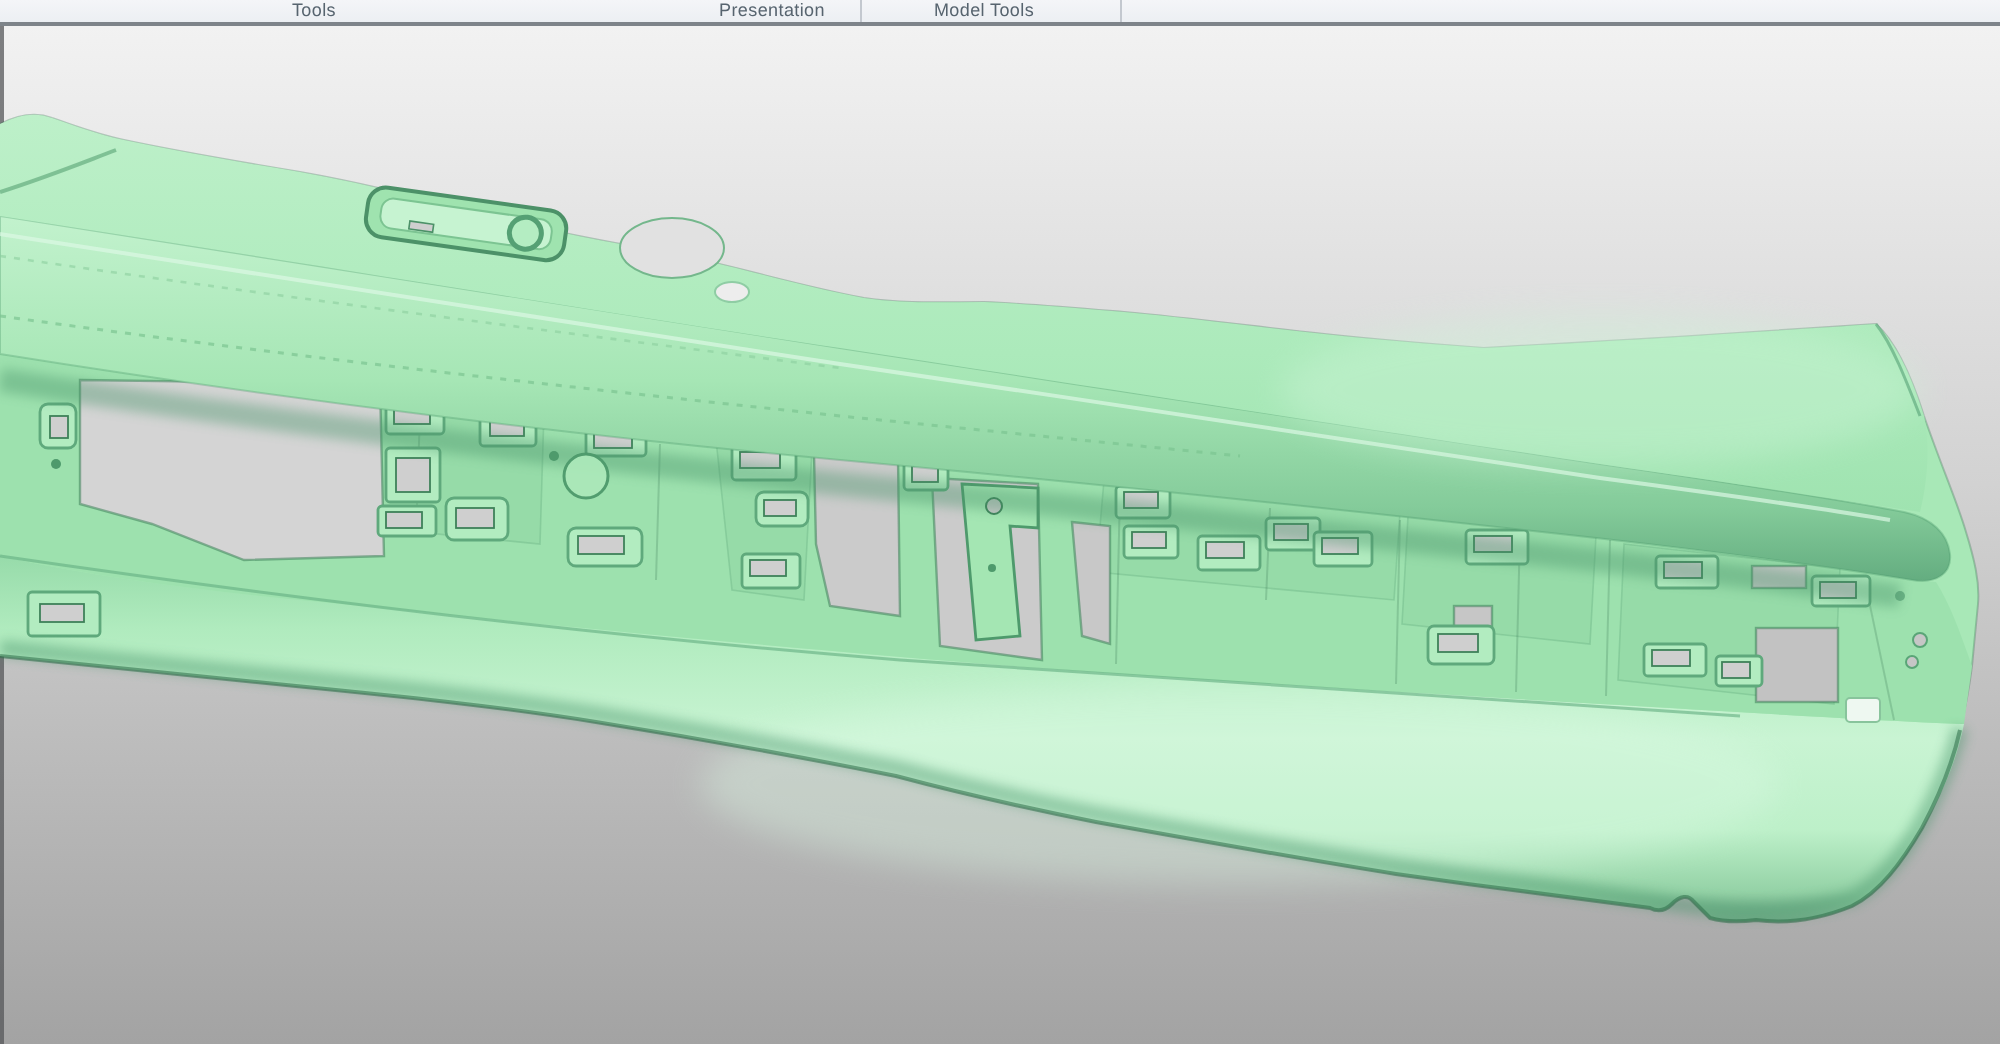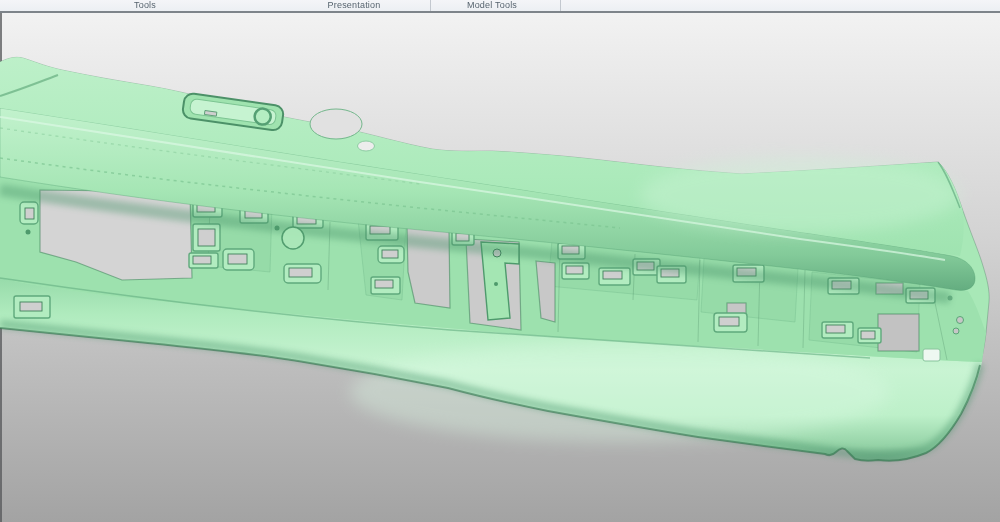--- a/index.html
+++ b/index.html
@@ -27,22 +27,22 @@
   
   .viewport{
     position:relative;width:1000px;height:509px;
   }
   .viewport svg{display:block}
 </style>
 </head>
 <body>
 
 <div class="toolbar">
-  <div class="tab" style="left:95px;width:100px">Tools</div>
-  <div class="tab" style="left:304px;width:100px">Presentation</div>
+  <div class="tab" style="left:107px;width:100px">Tools</div>
+  <div class="tab" style="left:336px;width:100px">Presentation</div>
   <div class="tab" style="left:442px;width:100px">Model Tools</div>
   <div class="sep" style="left:430px"></div>
   <div class="sep" style="left:560px"></div>
 </div>
 
 <div class="viewport">
 <svg width="1000" height="509" viewBox="0 13 1000 509" xmlns="http://www.w3.org/2000/svg">
   <defs>
     <linearGradient id="bgGrad" x1="0" y1="0" x2="0" y2="1">
       <stop offset="0" stop-color="#f2f2f2"></stop>

